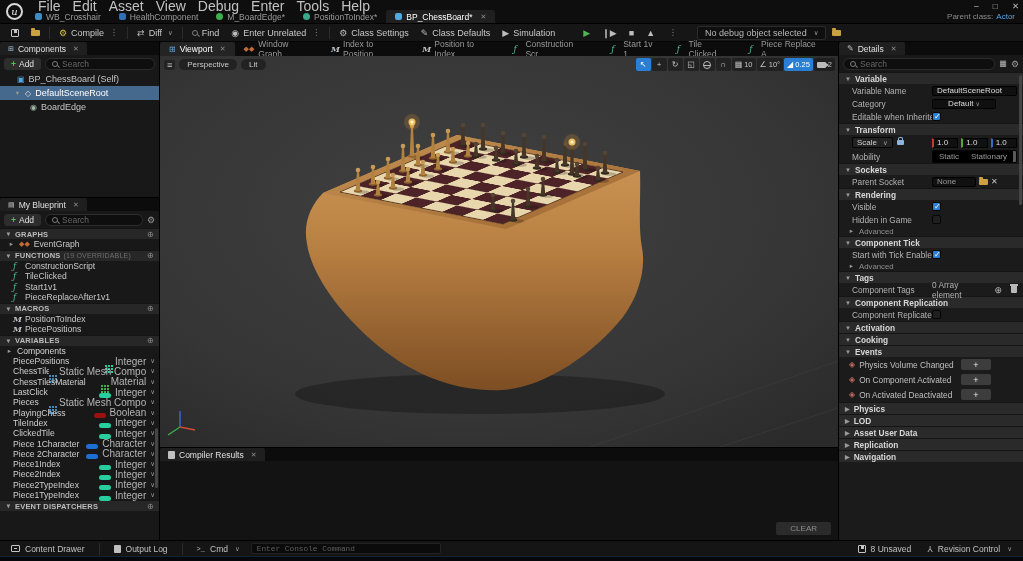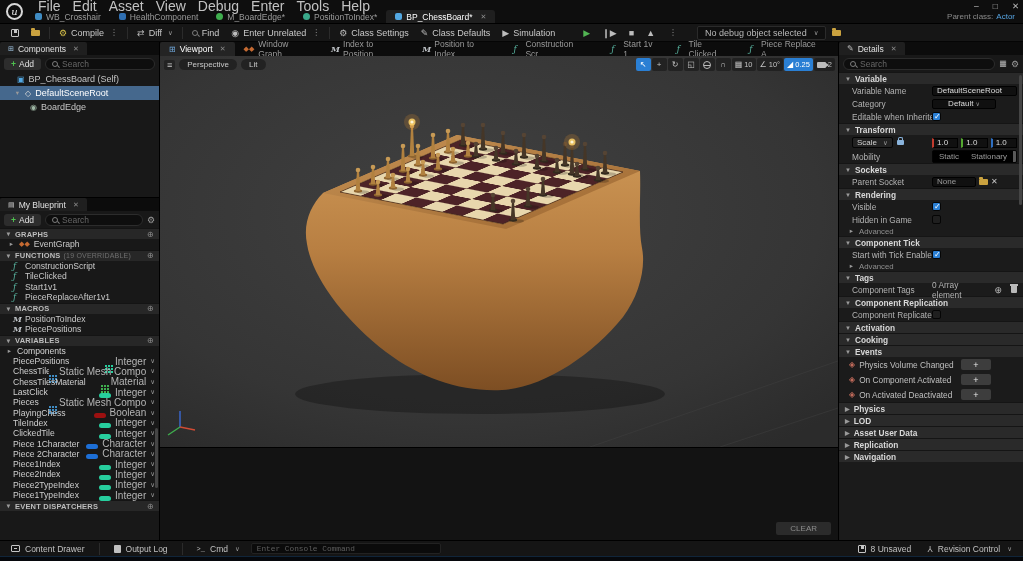--- a/index.html
+++ b/index.html
@@ -718,20 +718,27 @@
         <span class="vtool active">◢<span class="val">0.25</span></span>
         <span class="vtool">
             <span class="cam"></span>
             <span class="val">2</span>
           </span>
       </div>
     </div>
   </div>
 
   <div class="compiler">
+    <div class="panel-tabbar">
+      <div class="ptab">
+          <span class="doc"></span>
+          <span>Compiler Results</span>
+          <span class="x">✕</span>
+        </div>
+    </div>
     <div class="clear-btn">CLEAR</div>
   </div>
 
   <div class="details">
     <div class="panel-tabbar">
       <div class="ptab">
           <span class="gicon" style="font-size:8px">✎</span>
           <span>Details</span>
           <span class="x">✕</span>
         </div>

